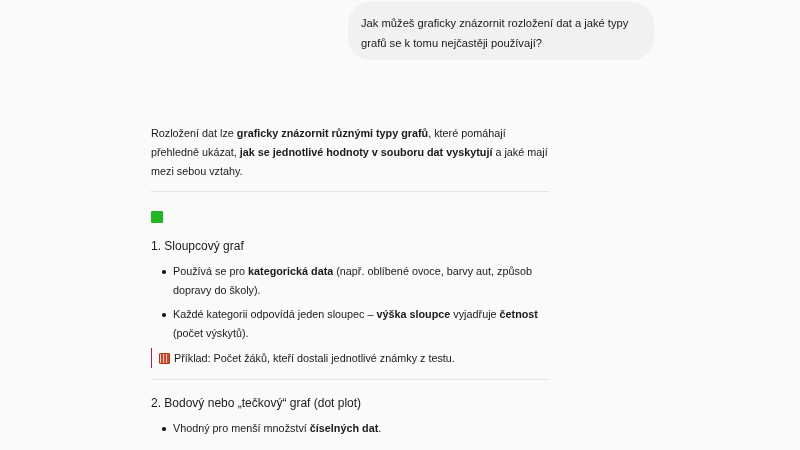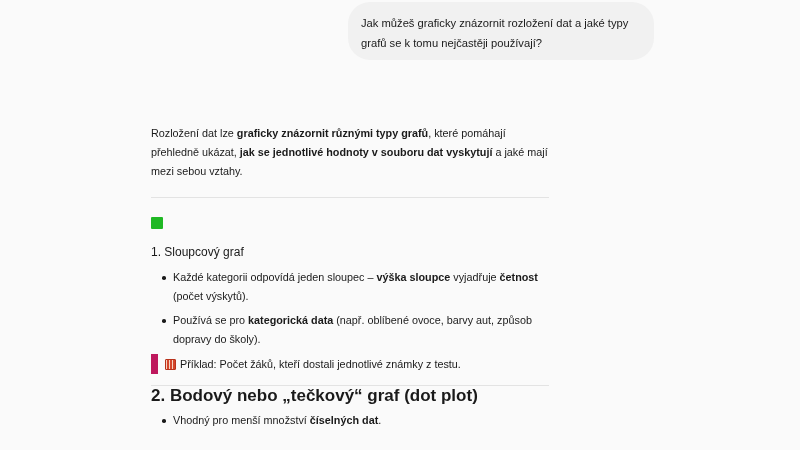--- a/index.html
+++ b/index.html
@@ -26,21 +26,21 @@
     .answer {
       position: absolute;
       left: 151px; top: 124px;
       width: 400px;
       font-size: 10.8px;
       line-height: 19px;
       color: #1a1a1a;
     }
     .answer b { font-weight: 700; }
 
-    .intro { margin-bottom: 16px; }
+    .intro { margin-bottom: 10px; }
 
     .divider {
       height: 1px;
       background: #e3e3e3;
       width: 398px;
       margin: 0 0 0 0;
     }
 
     .h2 {
       display: flex; align-items: center;
@@ -71,40 +71,40 @@
       content: "";
       position: absolute;
       left: 11px; top: 8px;
       width: 3.5px; height: 3.5px;
       background: #1a1a1a;
       border-radius: 50%;
     }
 
     .quote {
       display: flex; align-items: center;
-      border-left: 7px solid #be185d;
+      border-left: 1px solid #be185d;
       padding-left: 7px;
       margin-top: 1px;
       height: 20px;
     }
     .abacus {
       display: inline-block;
       width: 11px; height: 11px;
       margin-right: 4px;
       background:
         repeating-linear-gradient(90deg, #f4d3c2 0 1px, transparent 1px 3px),
         #d4452a;
       border: 1px solid #b8321b;
       border-radius: 1px;
       flex-shrink: 0;
     }
 
     .divider2 { margin-top: 11px; }
 
-    .h3b { margin-top: 0; font-size: 17px; font-weight: 700; height: 20px; }
+    .h3b { margin-top: 14px; font-size: 12px; font-weight: 400; height: 20px; }
   </style>
 </head>
 <body>
 
 <div class="page">
 
   <div class="user-bubble">
     <span>Jak můžeš graficky znázornit rozložení dat a jaké typy grafů se k tomu nejčastěji používají?</span>
   </div>
 
@@ -114,22 +114,22 @@
 
     <div class="divider"></div>
 
     <div class="h2">
       <span class="green-square"></span>
     </div>
 
     <div class="h3">1. Sloupcový graf</div>
 
     <ul class="bullets">
+      <li><span>Používá se pro </span><b>kategorická data</b><span> (např. oblíbené ovoce, barvy aut, způsob dopravy do školy).</span></li>
       <li><span>Každé kategorii odpovídá jeden sloupec – </span><b>výška sloupce</b><span> vyjadřuje </span><b>četnost</b><span> (počet výskytů).</span></li>
-      <li><span>Používá se pro </span><b>kategorická data</b><span> (např. oblíbené ovoce, barvy aut, způsob dopravy do školy).</span></li>
     </ul>
 
     <div class="quote">
       <span class="abacus"></span>
       <span>Příklad: Počet žáků, kteří dostali jednotlivé známky z testu.</span>
     </div>
 
     <div class="divider divider2"></div>
 
     <div class="h3b">2. Bodový nebo „tečkový“ graf (dot plot)</div>

